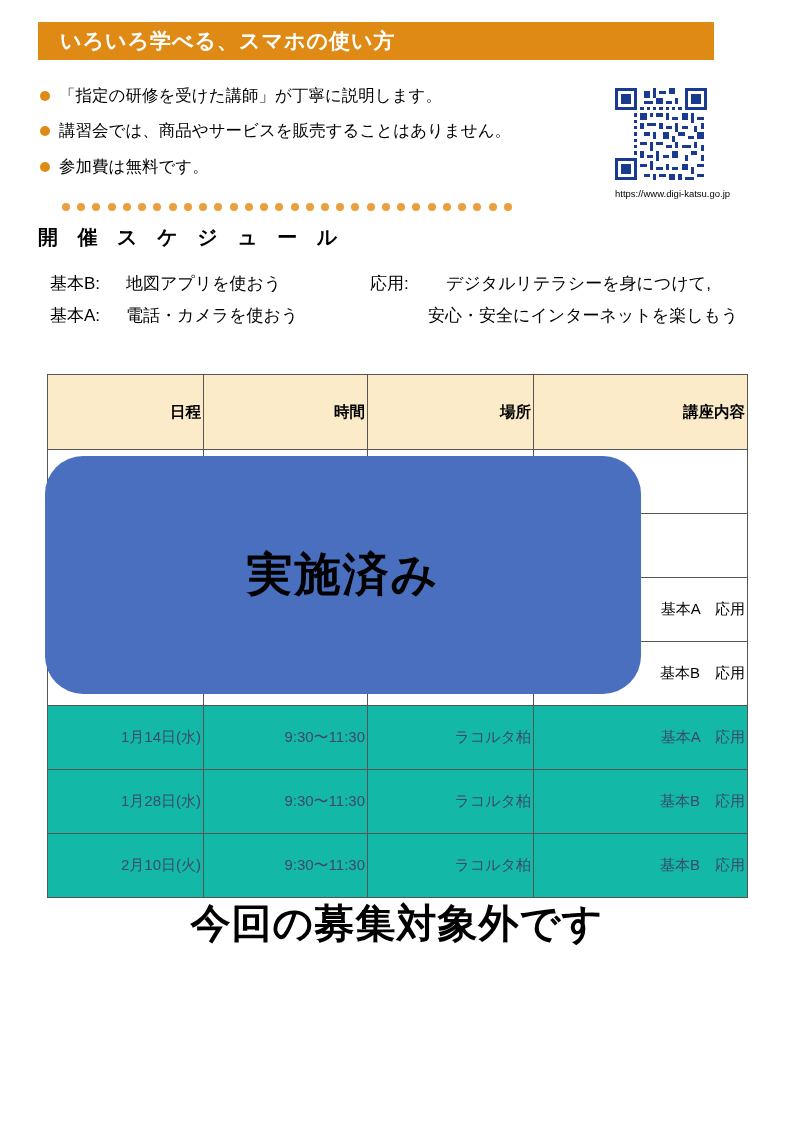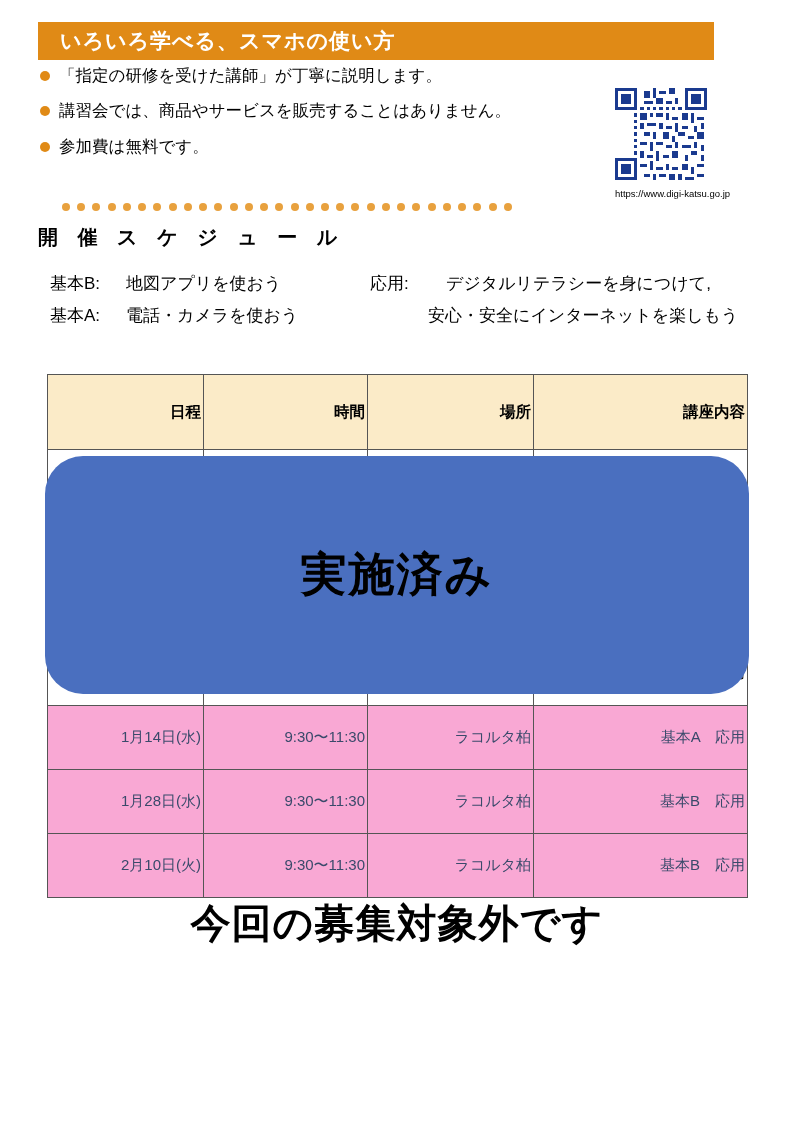--- a/index.html
+++ b/index.html
@@ -40,21 +40,21 @@
     font-weight: bold;
     letter-spacing: 1px;
     margin-left: 22px;
     white-space: nowrap;
   }
 
   
   .bullets {
     position: absolute;
     left: 40px;
-    top: 64px;
+    top: 84px;
     width: 560px;
   }
   .bullet-row {
     display: flex;
     align-items: flex-start;
     margin-bottom: 13px;
   }
   .bullet-dot {
     width: 10px;
     height: 10px;
@@ -181,33 +181,33 @@
   }
   col.c-date { width: 156px; }
   col.c-time { width: 164px; }
   col.c-place { width: 166px; }
   col.c-content { width: 214px; }
 
   td.hidden-cell {
     color: transparent;
   }
   tr.upcoming td {
-    background: #f9a8d4;
+    background: #14b8a6;
     color: #3a4a6b;
   }
   td.content-cell {
     letter-spacing: 0px;
   }
 
   
   .overlay-done {
     position: absolute;
     left: 45px;
     top: 456px;
-    width: 704px;
+    width: 596px;
     height: 238px;
     background: #4A6FBF;
     border-radius: 38px;
     display: flex;
     align-items: center;
     justify-content: center;
   }
   .overlay-done-text {
     font-size: 46px;
     font-weight: bold;

